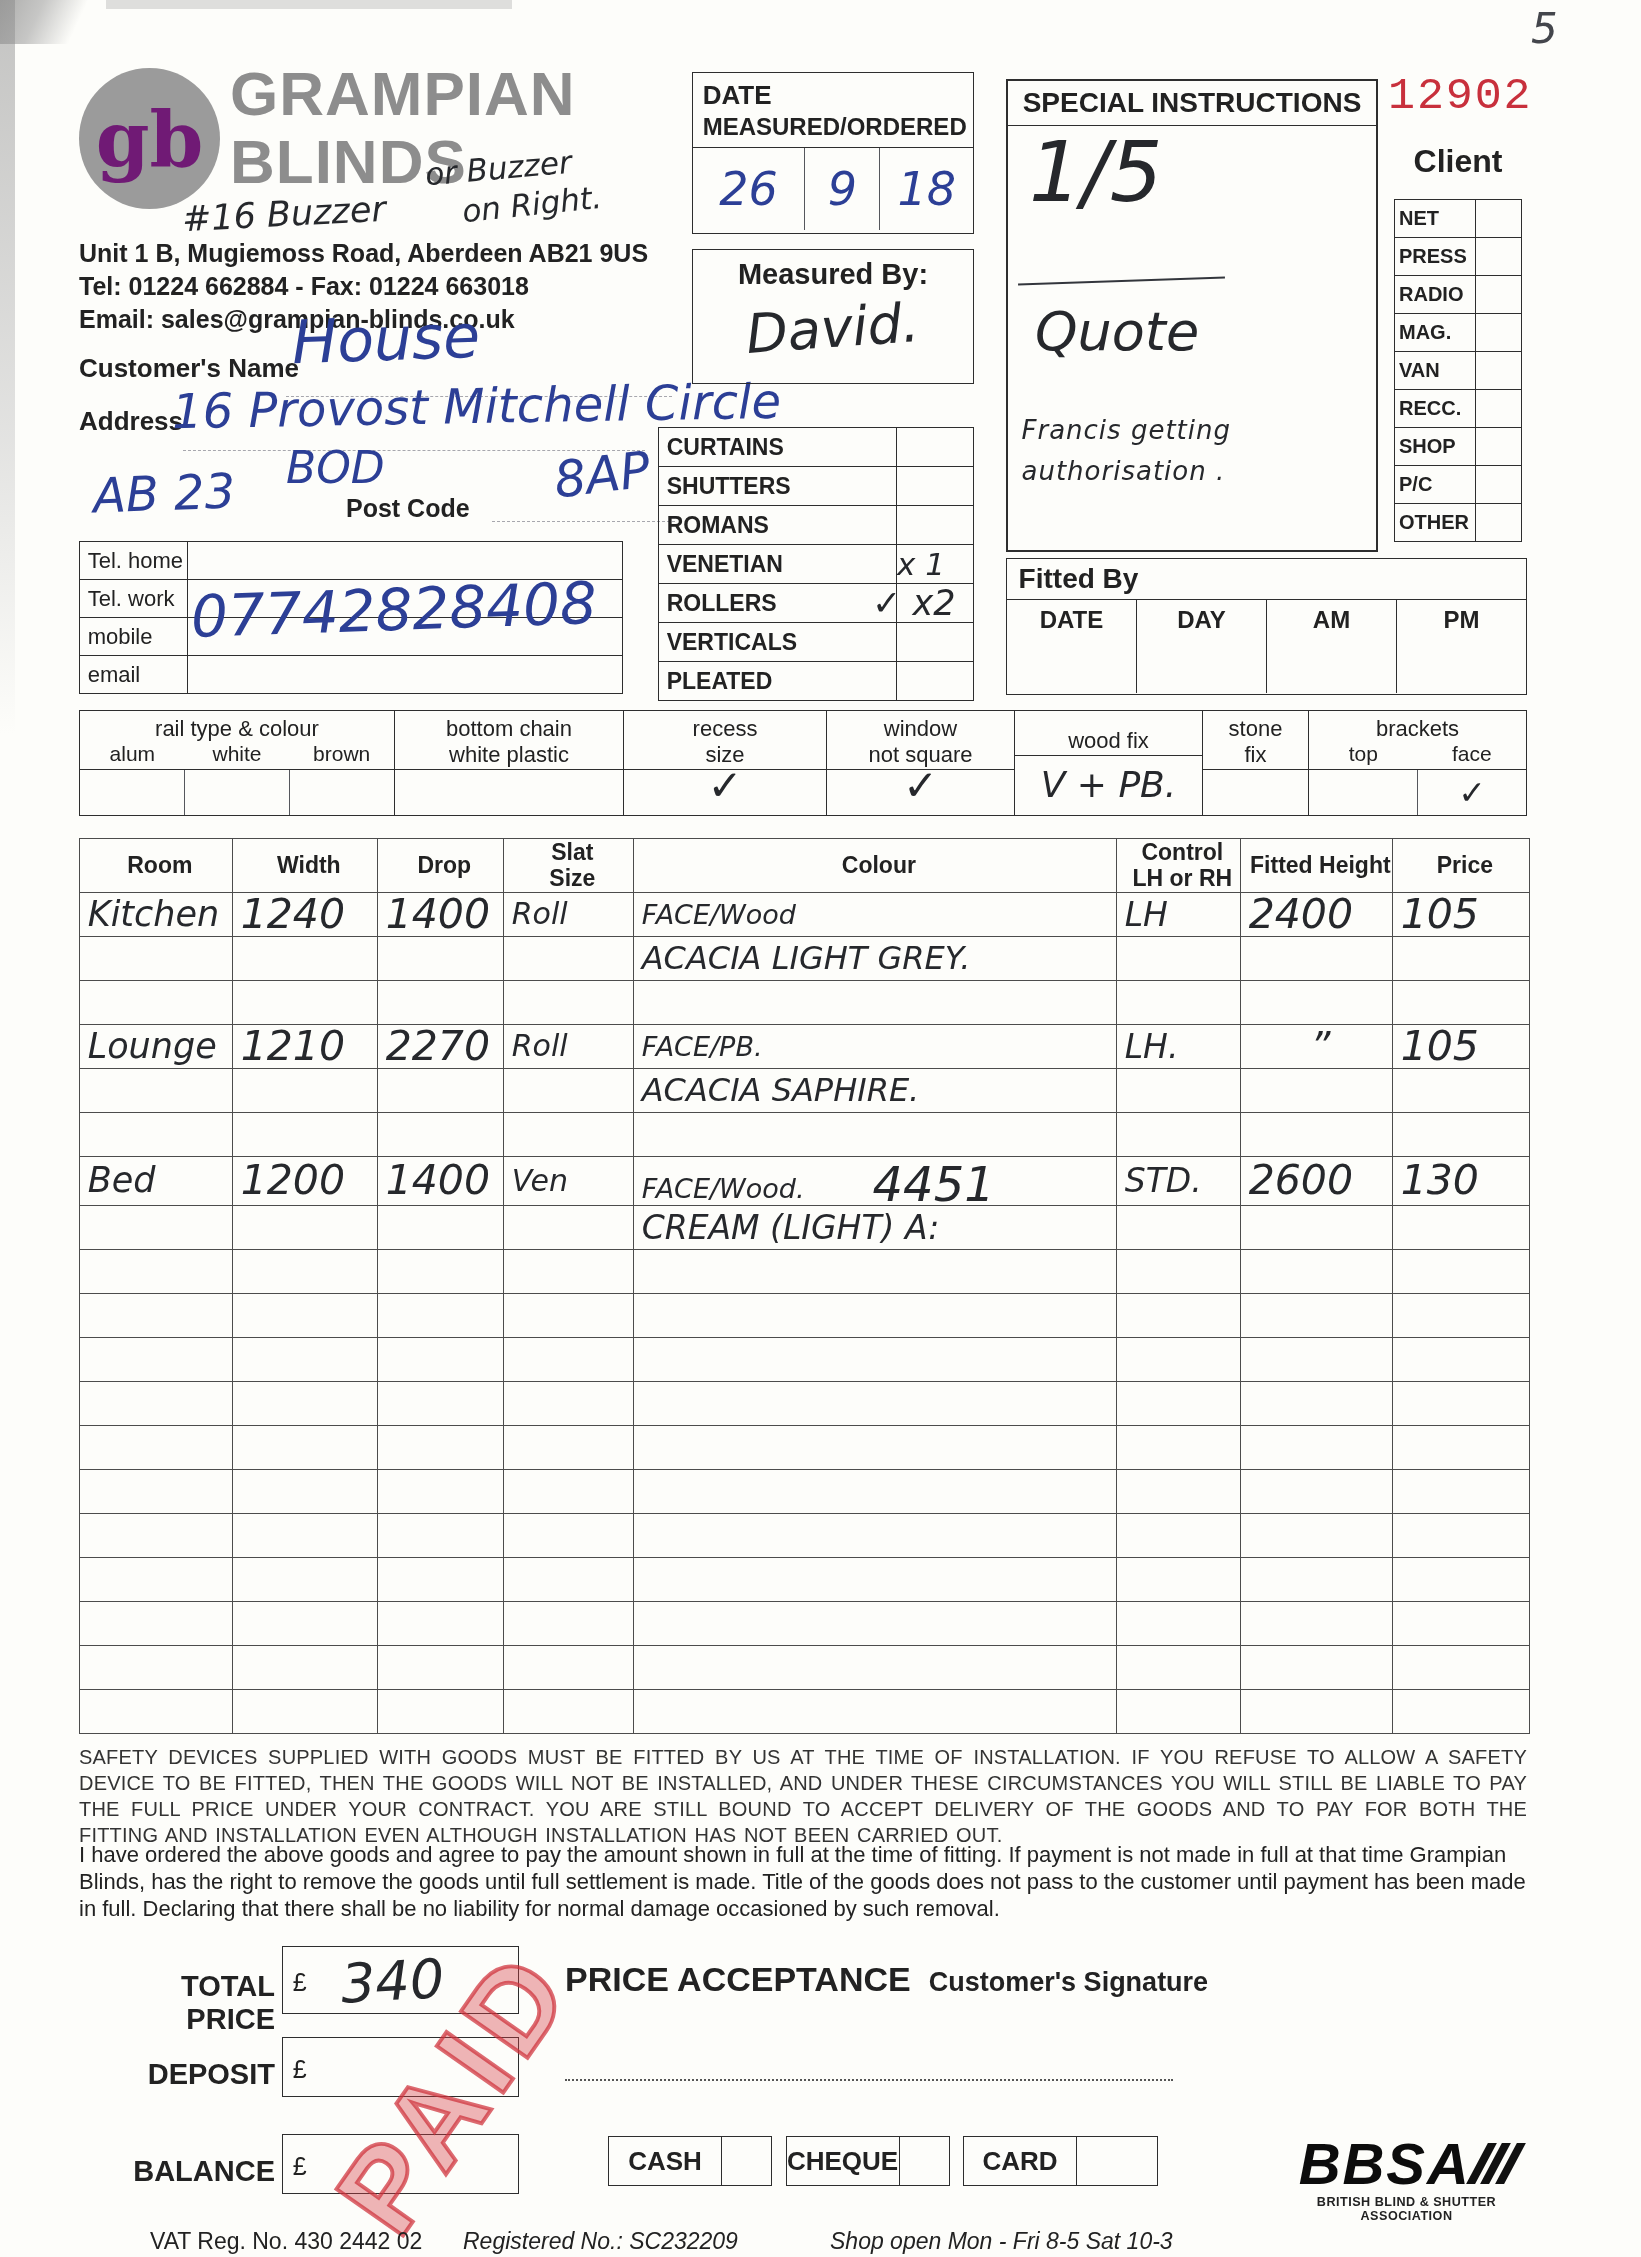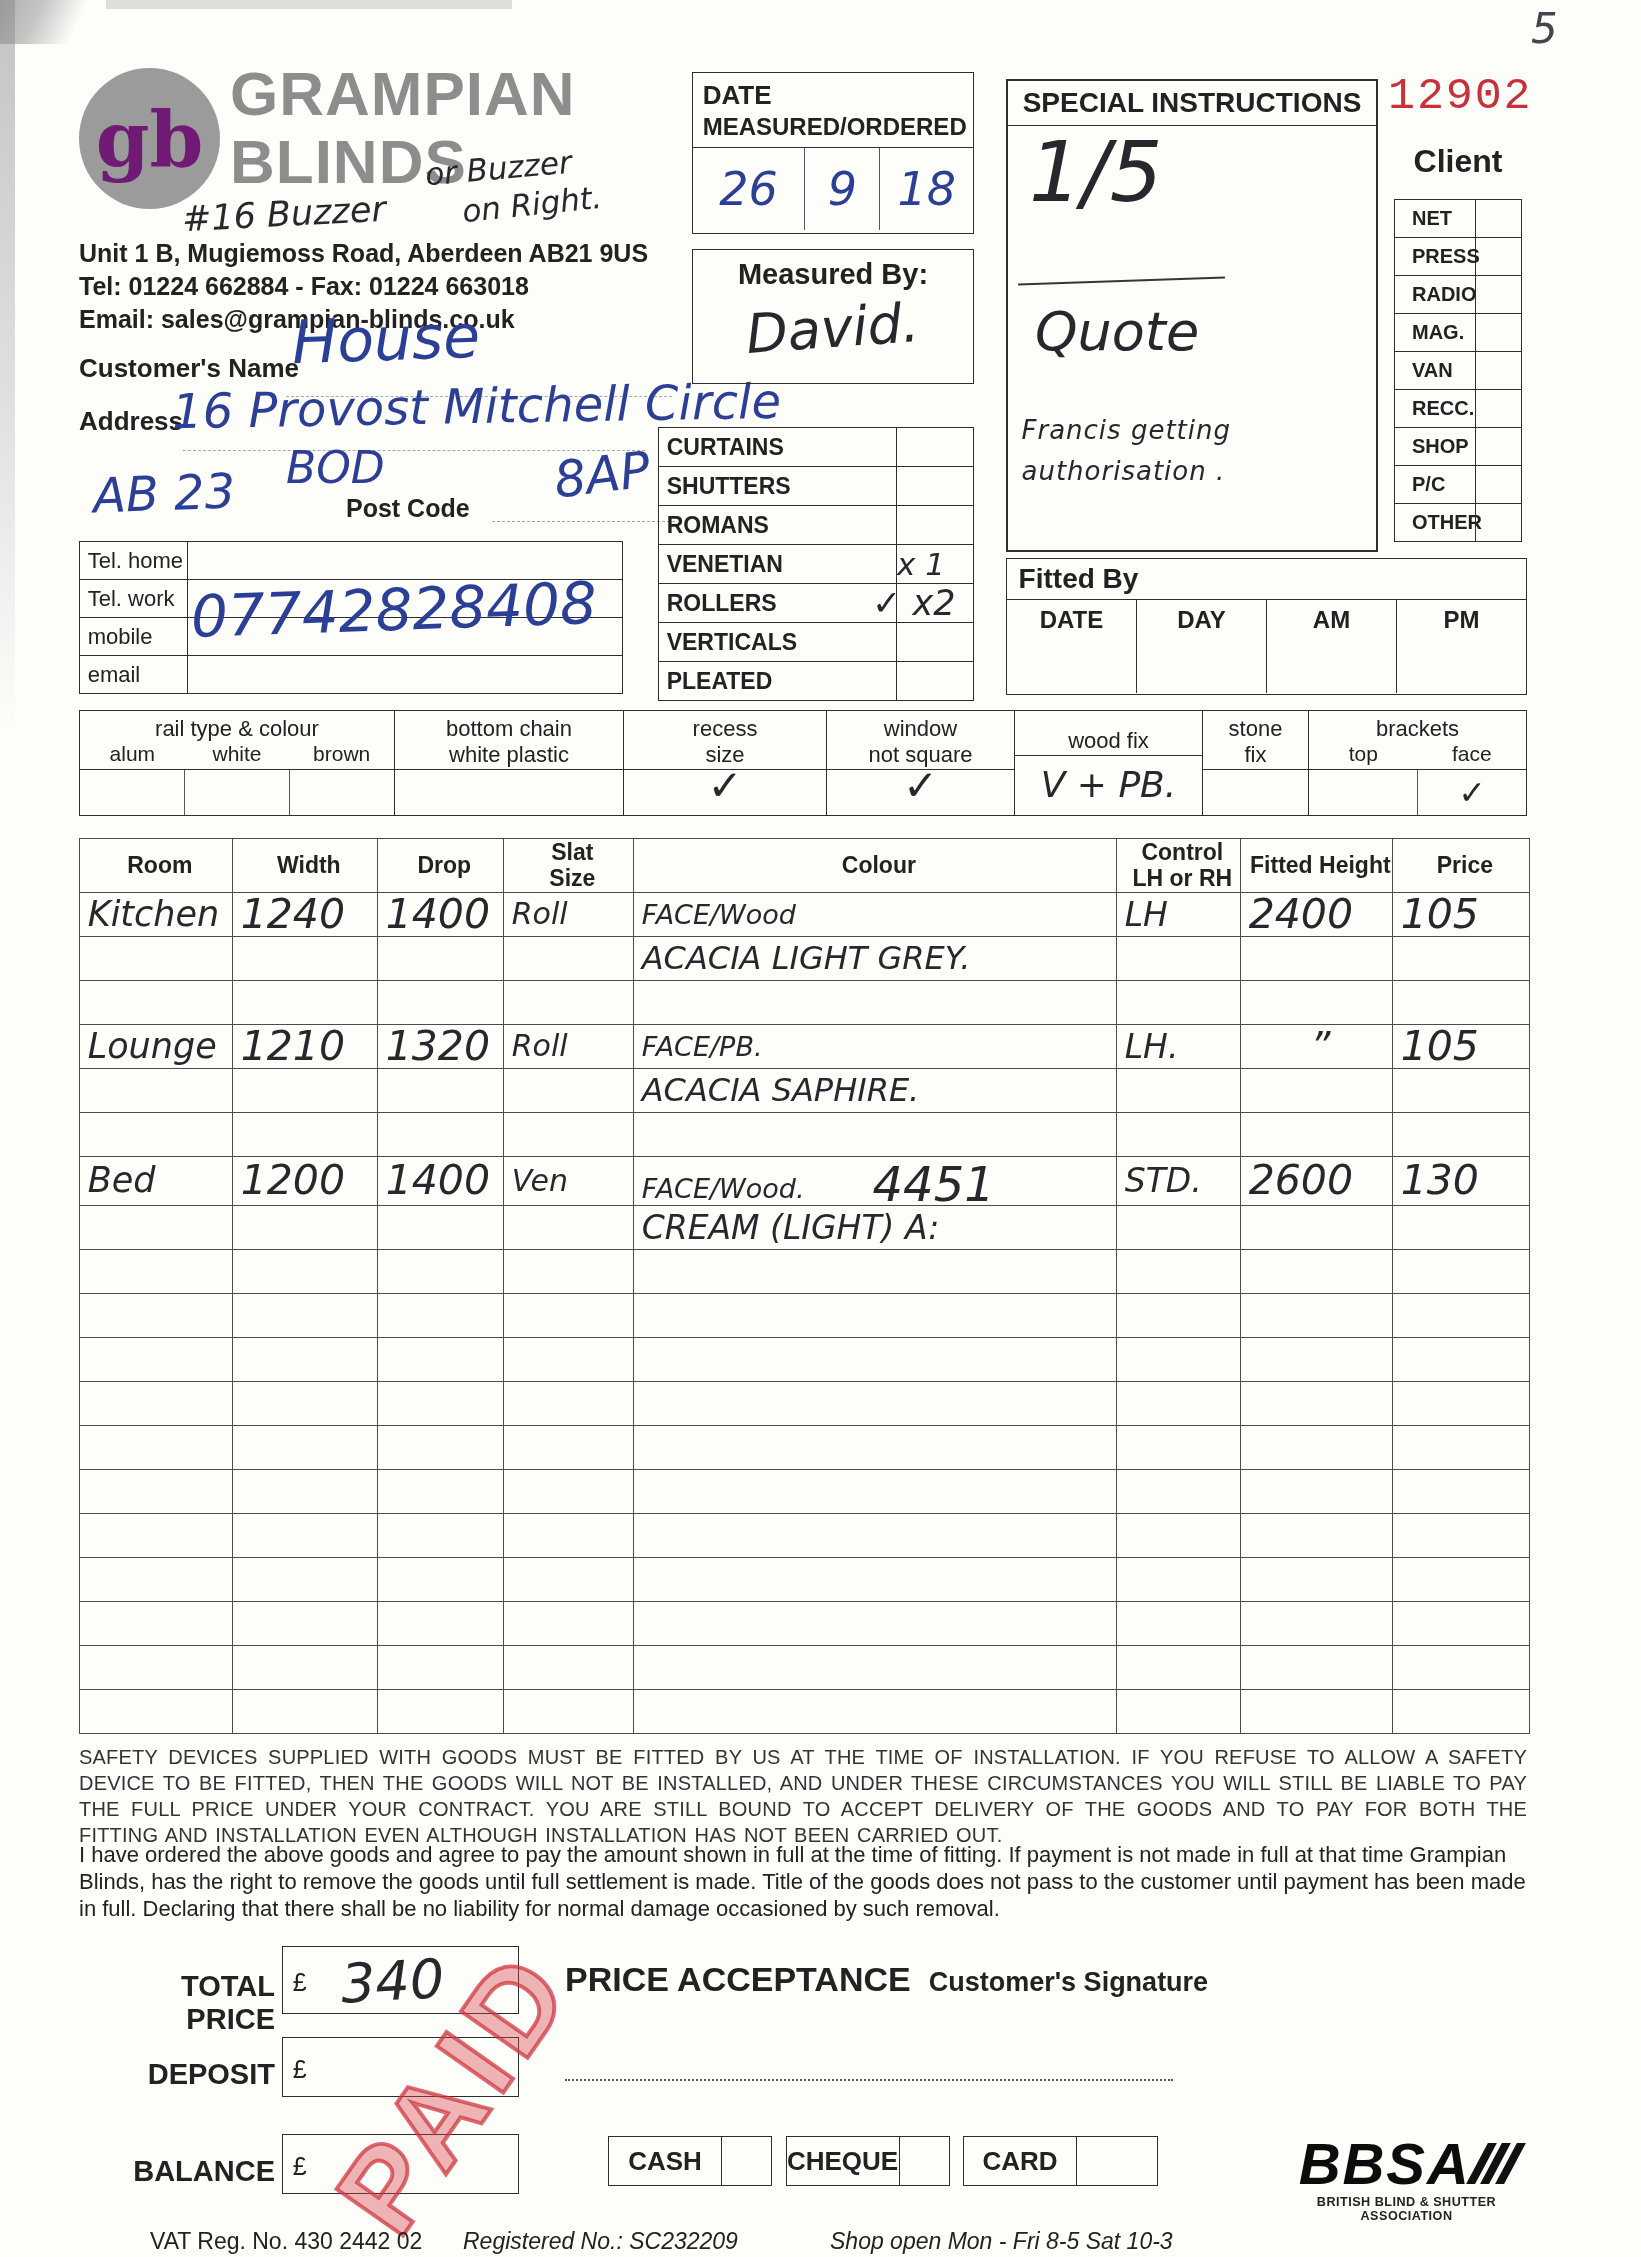--- a/index.html
+++ b/index.html
@@ -10,21 +10,21 @@
 .hw{font-family:"DejaVu Sans",sans-serif;font-style:italic;line-height:1;white-space:nowrap;color:#26282c;display:inline-block}
 .blue{color:#2c3f96}
 .dash{border-bottom:1.9px dashed #a7a7ad}
 table{border-collapse:collapse;table-layout:fixed}
 td{overflow:visible;vertical-align:middle}
 .bx{border:1.9px solid #2e2e2e}
 .ct-l{width:108px;border:1.9px solid #2e2e2e;font-size:22px;padding-left:7.7px}
 .ct-v{border:1.9px solid #2e2e2e}
 .pr-l{width:238px;border:1.9px solid #2e2e2e;font-size:23px;font-weight:bold;padding-left:7.7px}
 .pr-c{border:1.9px solid #2e2e2e;width:77px}
-.cl-l{width:81px;border:1.9px solid #2e2e2e;font-weight:bold;font-size:20px;padding-left:17px}
+.cl-l{width:81px;border:1.9px solid #2e2e2e;font-weight:bold;font-size:20px;padding-left:4px}
 .cl-c{border:1.9px solid #2e2e2e;width:46px}
 .og{display:flex;flex-direction:column;border-right:1.9px solid #2e2e2e}
 .og:last-child{border-right:none}
 .og-h{text-align:center;font-size:22px;line-height:1.2}
 .og-vals{flex:1;border-top:1.9px solid #2e2e2e;display:flex;align-items:center}
 #main-table td{border:1.4px solid #4c4c4c;padding-left:7.7px}
 #main-table{border:1.9px solid #222}
 .mh td{font-weight:bold;font-size:23px;text-align:center;padding-left:0;border-bottom:1.9px solid #222;line-height:1.15}
 .mr{height:44px}
 .pay-l{border:1.9px solid #2e2e2e;height:50px;min-width:114px;display:flex;align-items:center;justify-content:center;font-size:26px;font-weight:bold}
@@ -329,21 +329,21 @@
           <td></td>
           <td></td>
           <td></td>
           <td></td>
           <td></td>
           <td></td>
         </tr>
     <tr class="mr">
       <td><span class="hw" style="font-size:35px">Lounge</span></td>
       <td><span class="hw" style="font-size:41px">1210</span></td>
-      <td><span class="hw" style="font-size:41px">1320</span></td>
+      <td><span class="hw" style="font-size:41px">2270</span></td>
       <td><span class="hw" style="font-size:30px">Roll</span></td>
       <td><span class="hw" style="font-size:27px">FACE/PB.</span></td>
       <td><span class="hw" style="font-size:33px">LH.</span></td>
       <td style="text-align:center"><span class="hw" style="font-size:39px">”</span></td>
       <td><span class="hw" style="font-size:41px">105</span></td>
     </tr>
     <tr class="mr">
           <td></td>
           <td></td>
           <td></td>

